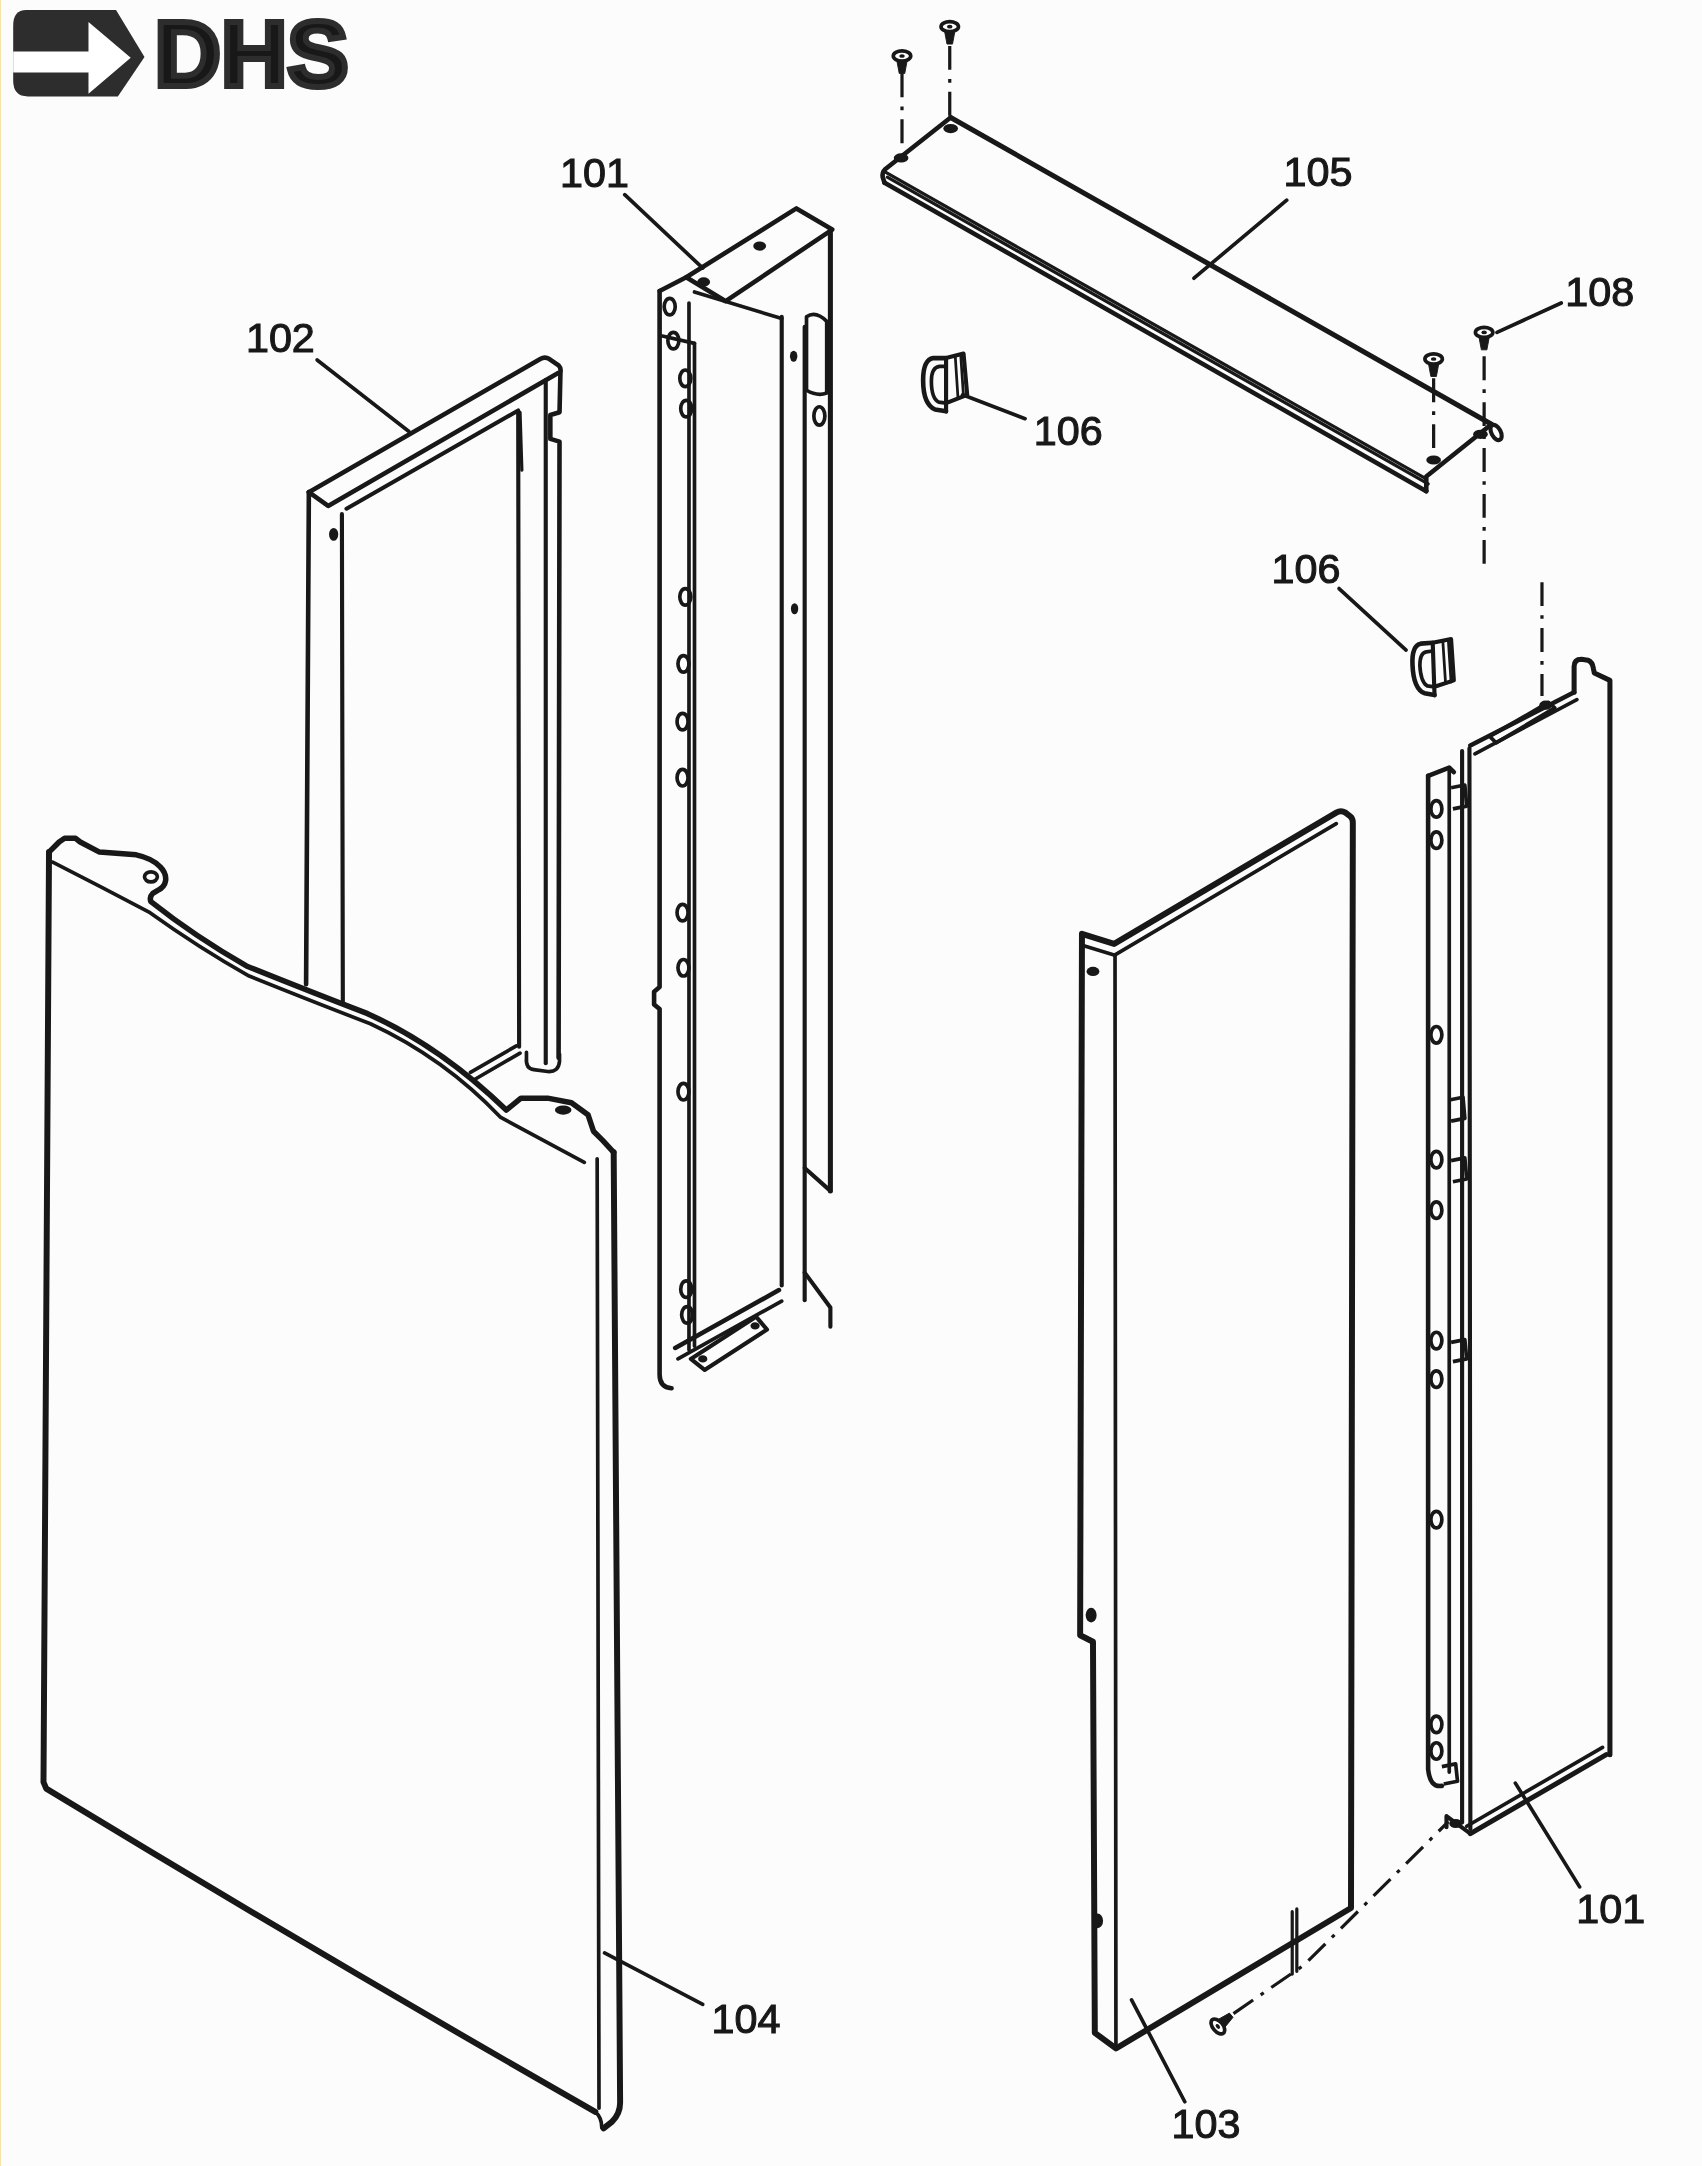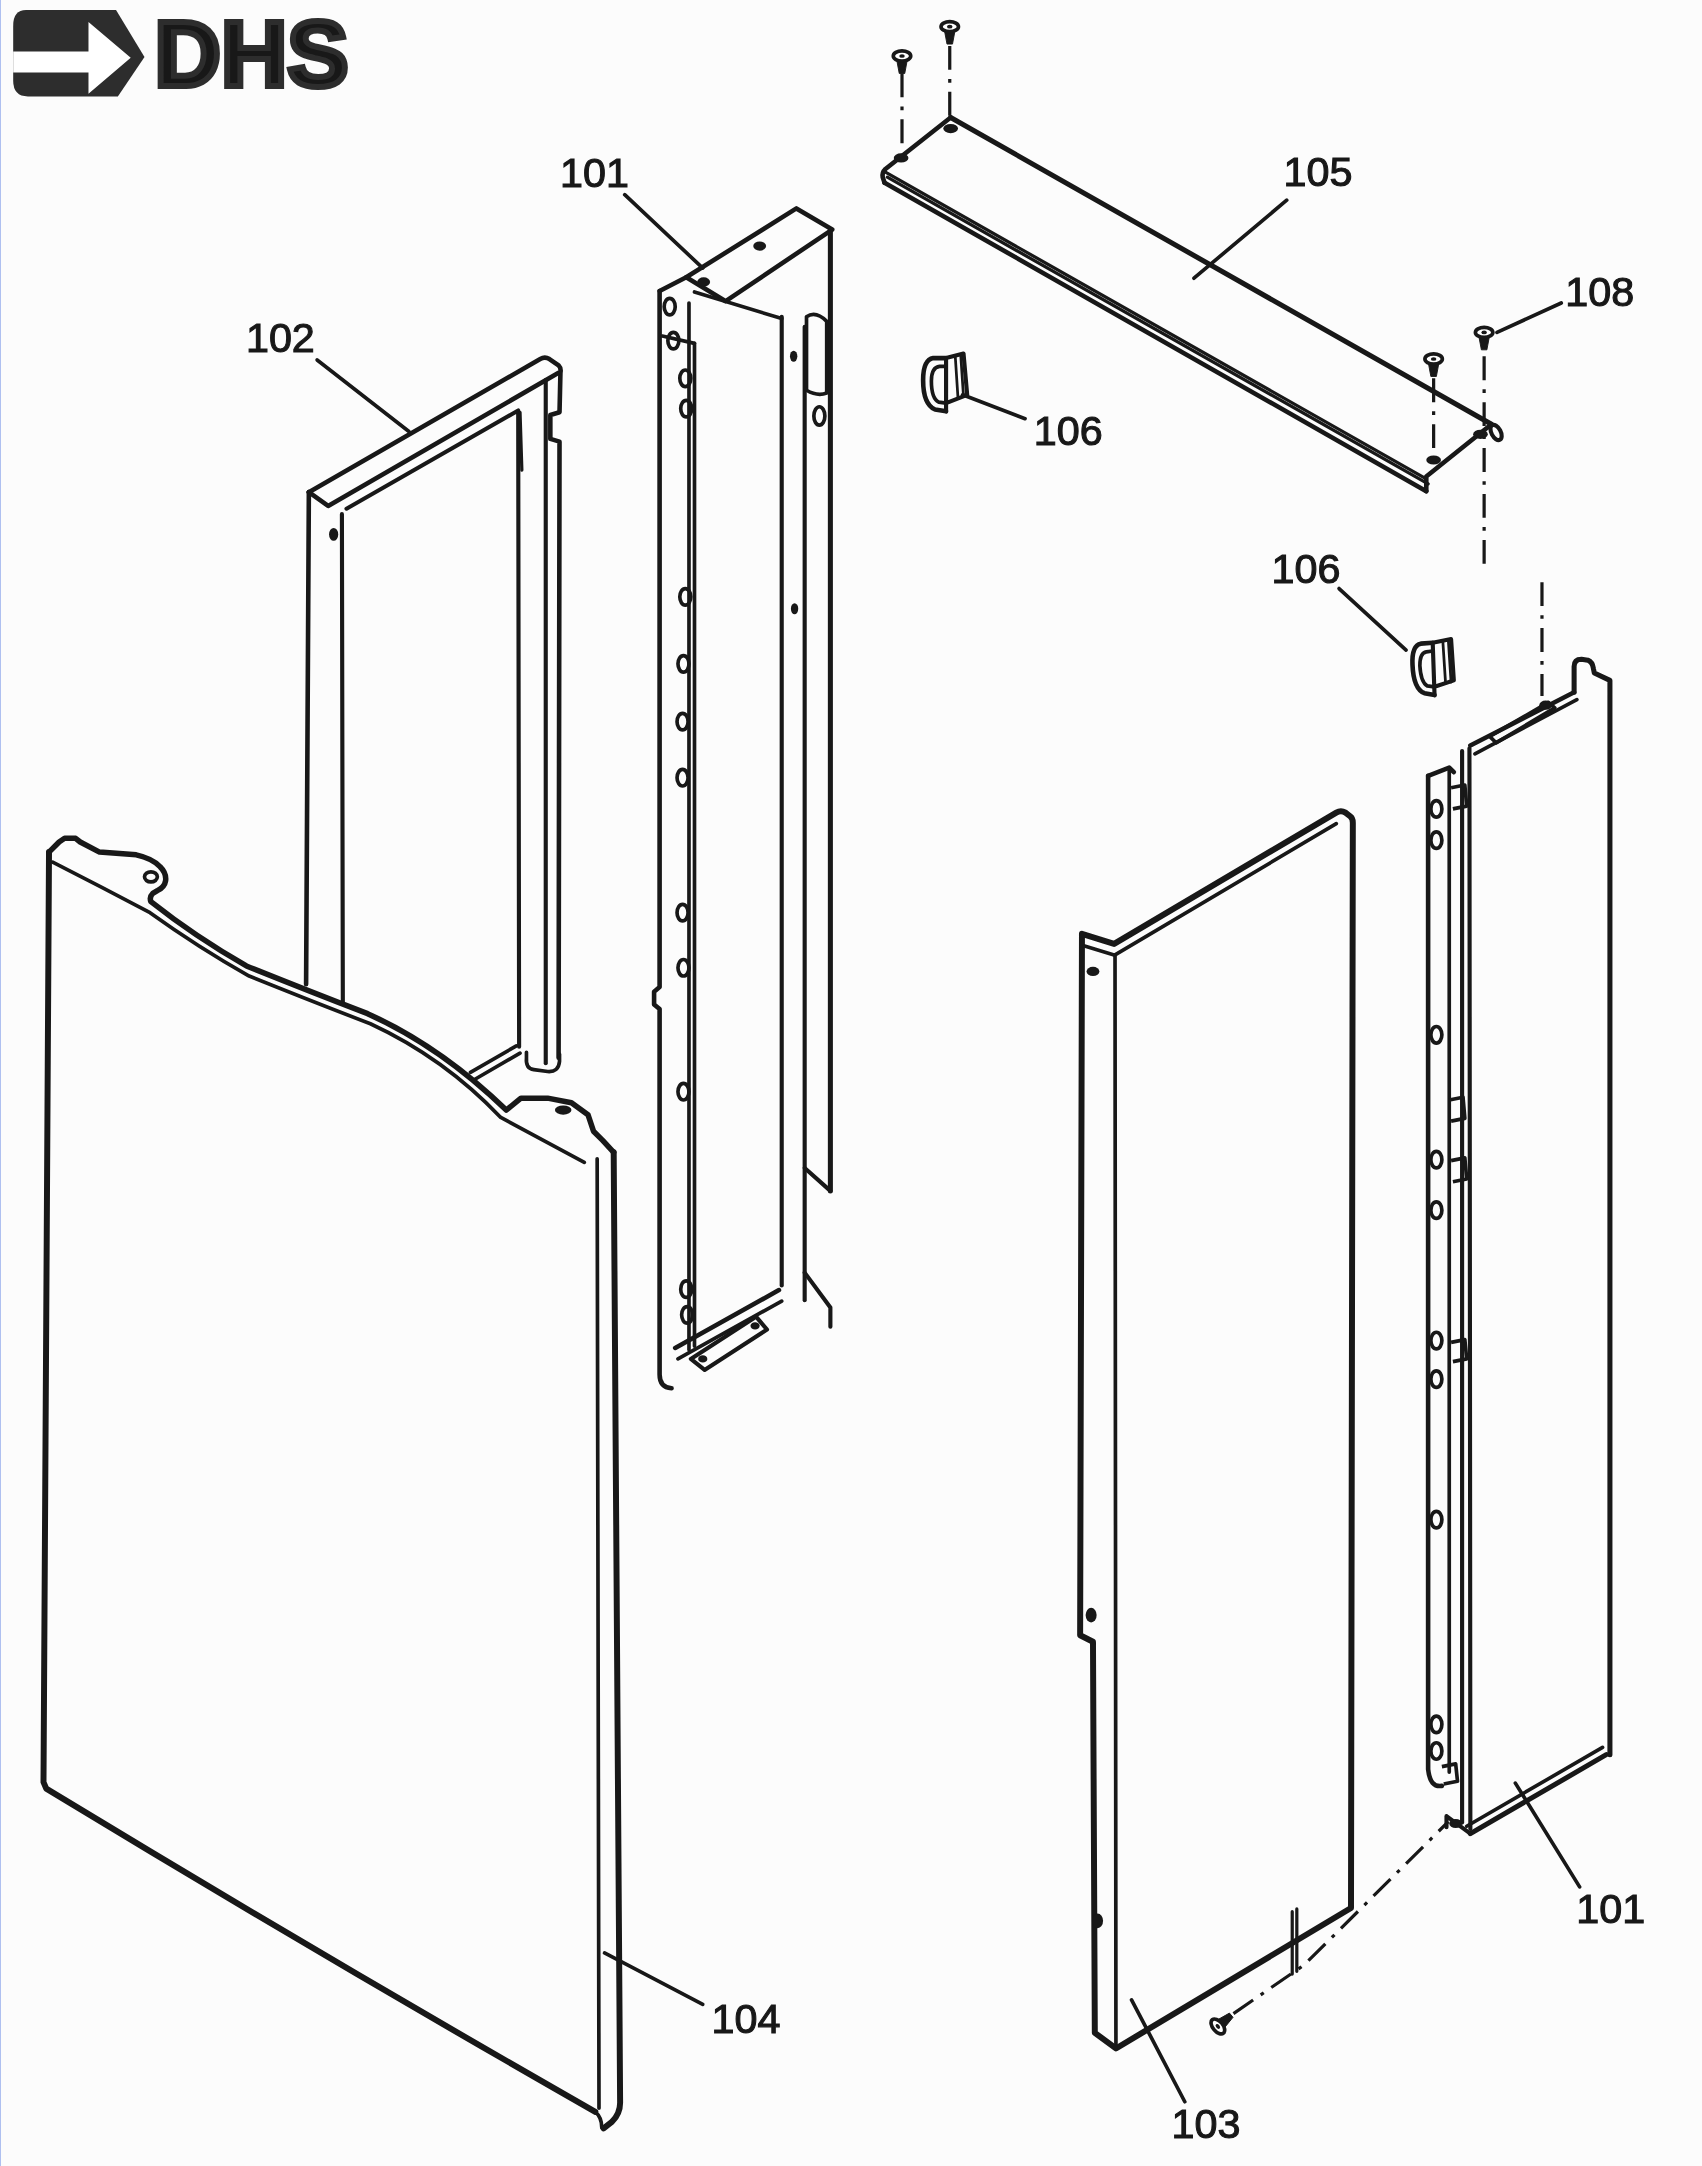--- a/index.html
+++ b/index.html
@@ -1,16 +1,16 @@
 <!DOCTYPE html>
 <html style="font-size:14.7px"><head>
 <meta charset="utf-8">
 <style>
   html,body{margin:0;padding:0;background:#ffffff;}
-  #page{width:1703px;height:2166px;position:relative;background:#1d4ed8;overflow:hidden;}
+  #page{width:1703px;height:2166px;position:relative;background:#eab308;overflow:hidden;}
   svg{position:absolute;top:0;left:0;}
   text{font-family:"Liberation Sans", sans-serif;fill:#181818;}
 </style>
 </head>
 <body>
 <div id="page">
 <svg width="1703" height="2166" viewBox="0 0 1854 2359">
 <defs>
   <g id="screw">
     <path d="M -6,3 L -3,19 L 3,19 L 6,3 Z" fill="#181818" stroke="#181818" stroke-width="1"></path>

